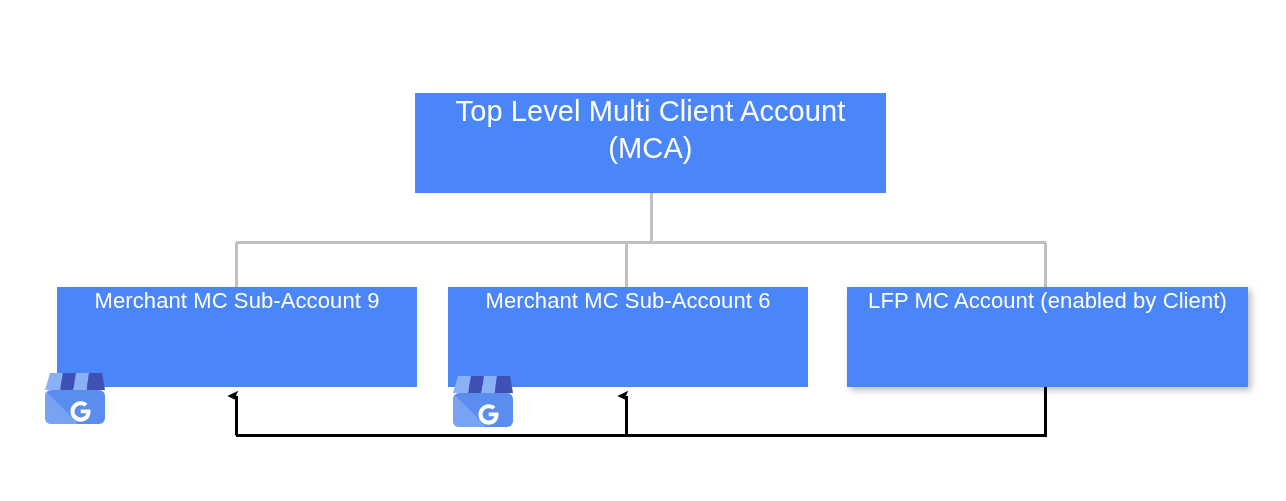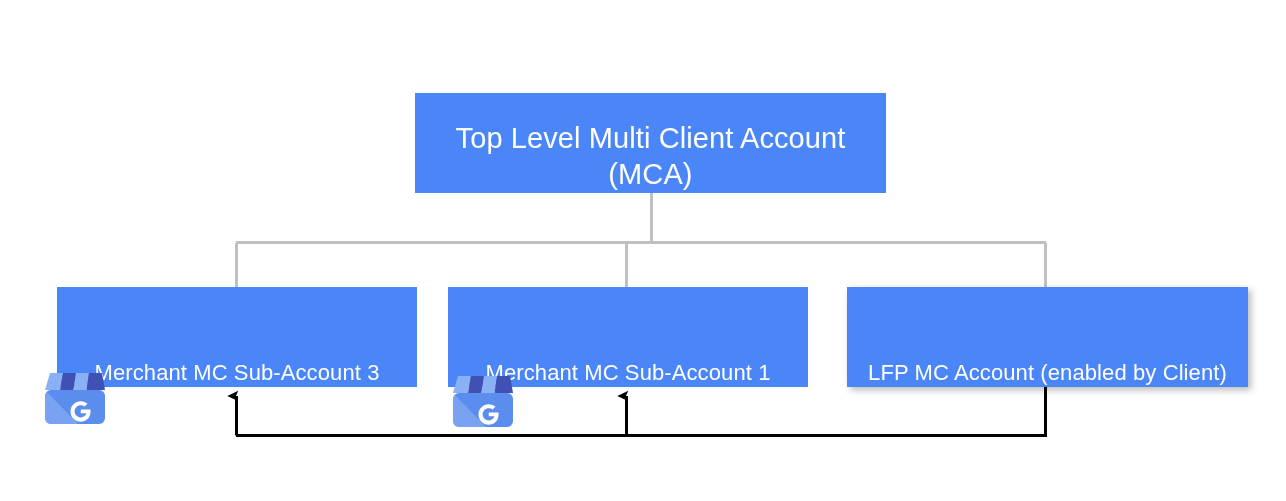--- a/index.html
+++ b/index.html
@@ -26,21 +26,21 @@
     width: 1286px;
     height: 501px;
     pointer-events: none;
   }
 
   
   .node {
     position: absolute;
     box-sizing: border-box;
     display: flex;
-    align-items: flex-end;
+    align-items: flex-start;
     justify-content: center;
     text-align: center;
     color: #ffffff;
     background: #4a86f7;
     line-height: 1.26;
     white-space: pre-line;
     letter-spacing: 0.1px;
   }
 
   .node-mca {
@@ -103,25 +103,25 @@
 
       <line x1="1045.5" y1="242.5" x2="1045.5" y2="287"></line>
     </g>
   </svg>
 
   <div class="node node-mca">
     <span>Top Level Multi Client Account (MCA)</span>
   </div>
 
   <div class="node node-sub1">
-    <span>Merchant MC Sub-Account 3</span>
+    <span>Merchant MC Sub-Account 9</span>
   </div>
 
   <div class="node node-sub2">
-    <span>Merchant MC Sub-Account 1</span>
+    <span>Merchant MC Sub-Account 6</span>
   </div>
 
   <div class="node node-lfp">
     <span>LFP MC Account (enabled by Client)</span>
   </div>
 
   <svg class="connector-layer" viewBox="0 0 1286 501" width="1286" height="501">
     <defs>
       <marker id="arrowUp" markerWidth="12" markerHeight="12" refX="5" refY="9.2" orient="auto" markerUnits="userSpaceOnUse">
         <path d="M5,0 L10.2,11 L5,8.6 L-0.2,11 Z" fill="#000000"></path>

